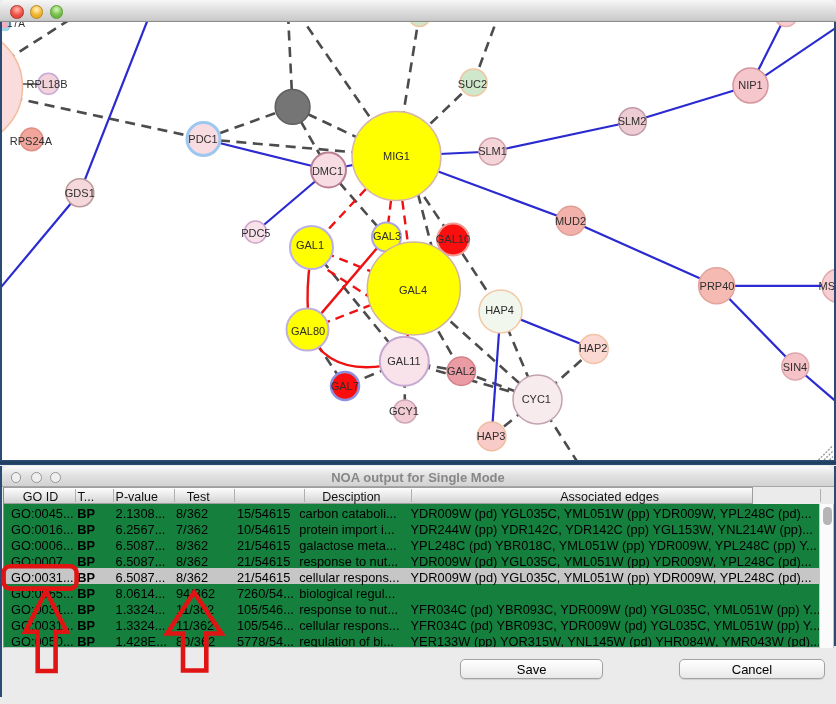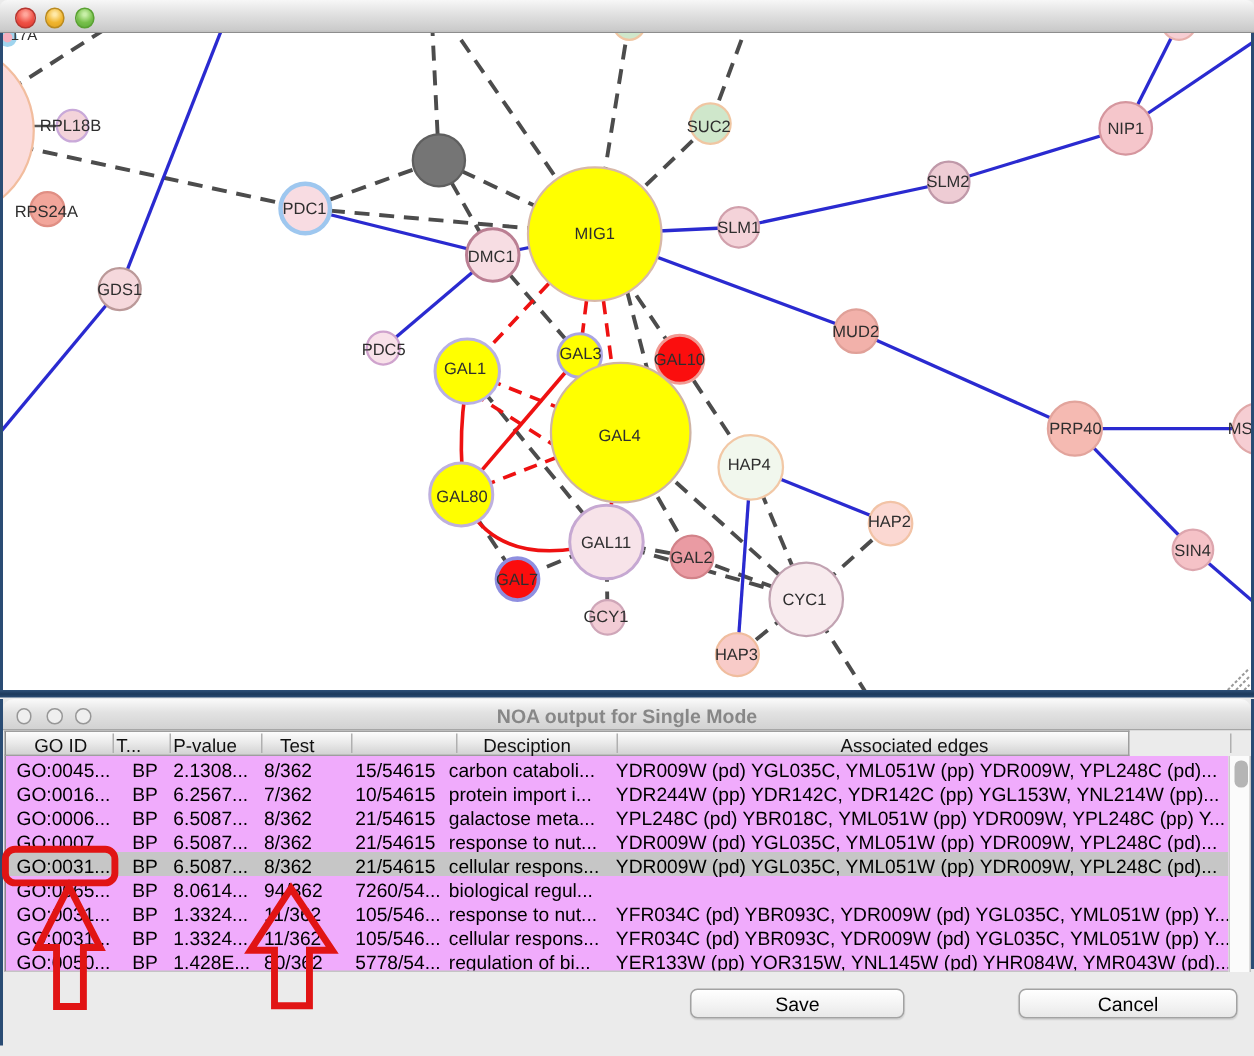--- a/index.html
+++ b/index.html
@@ -18,24 +18,24 @@
   #bb{position:absolute;left:0;top:459.8px;width:836px;height:5.7px;background:linear-gradient(#2e5078,#1d3a5c 55%,#2a4c74);}
   
   #win2{position:absolute;left:2.3px;top:465.5px;width:831.4px;height:238.5px;background:#ebebeb;border-radius:7px 7px 0 0;}
   #tb2{position:absolute;left:0;top:0;width:100%;height:20.5px;background:linear-gradient(#fafafa,#e2e2e2 45%,#d2d2d2);border-bottom:1px solid #a6a6a6;border-radius:7px 7px 0 0;}
   #tb2 .title{position:absolute;left:0;right:0;top:4px;text-align:center;font-size:13px;font-weight:bold;color:#878787;}
   .ring{position:absolute;top:6.4px;width:8.8px;height:8.8px;border-radius:50%;border:1.4px solid #979797;background:#efefef;}
   
   #thead{position:absolute;left:0.9px;top:21px;width:750px;height:17px;background:linear-gradient(#fdfdfd,#e9e9e9 50%,#d2d2d2);border:1px solid #9e9e9e;border-left:1px solid #8a8a8a;box-sizing:border-box;}
   .hsep{position:absolute;top:1px;bottom:1px;width:1px;background:#b0b0b0;}
   .hlab{position:absolute;top:2px;font-size:12.5px;color:#101010;text-align:center;white-space:nowrap;}
-  #tbody{position:absolute;left:0.9px;top:38.5px;width:815.7px;height:144px;background:#f0abfc;border-left:1px solid #8a8a8a;border-bottom:1px solid #c4c4c4;box-sizing:border-box;overflow:hidden;}
+  #tbody{position:absolute;left:0.9px;top:38.5px;width:815.7px;height:144px;background:#15803d;border-left:1px solid #8a8a8a;border-bottom:1px solid #c4c4c4;box-sizing:border-box;overflow:hidden;}
   .row{position:absolute;left:0;width:100%;height:16px;}
   .row span{position:absolute;top:1.5px;font-size:12.8px;color:#000;white-space:nowrap;}
-  .c0{left:6.8px;} .c1{left:84px;} .c2{left:111.4px;} .c3{left:171.8px;} .c4{left:232.7px;} .c5{left:295px;} .c6{left:406.4px;}
+  .c0{left:6.8px;} .c1{left:73px;font-weight:bold;} .c2{left:111.4px;} .c3{left:171.8px;} .c4{left:232.7px;} .c5{left:295px;} .c6{left:406.4px;}
   #sbar{position:absolute;left:816.6px;top:38.5px;width:14.9px;height:144px;background:#fbfbfb;border-left:1px solid #cacaca;border-right:1px solid #c2c2c2;box-sizing:border-box;}
   #thumb{position:absolute;left:3.5px;top:2.5px;width:8.4px;height:18.5px;background:#b5b5b5;border-radius:4.2px;}
   .btn{position:absolute;height:19.4px;border:1px solid #a2a2a2;border-radius:5px;background:linear-gradient(#ffffff,#f2f2f2 60%,#e8e8e8);font-size:13px;color:#000;text-align:center;line-height:19px;box-sizing:border-box;box-shadow:0 1px 1px rgba(0,0,0,0.12);}
   #save{left:457.5px;top:193.8px;width:143.6px;}
   #cancel{left:676.6px;top:193.8px;width:146.2px;}
 </style>
 </head>
 <body>
 <div id="win1">
   <div id="canvas">

